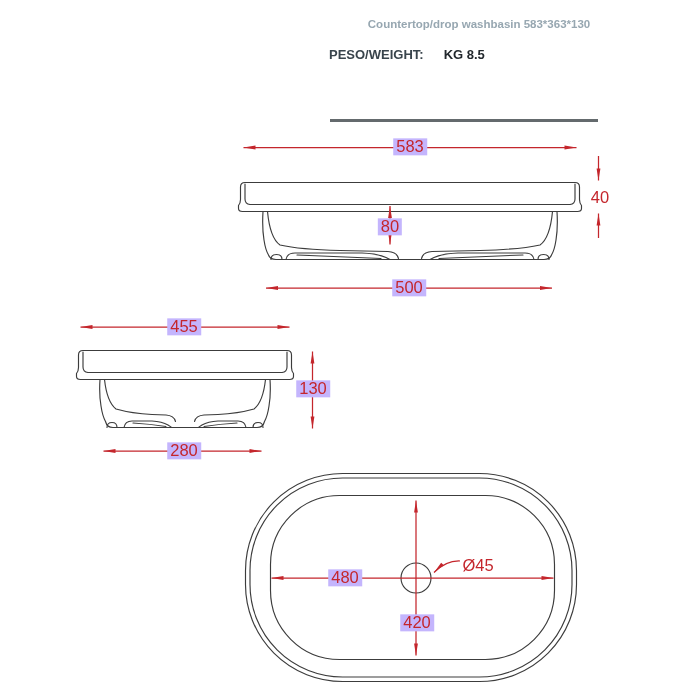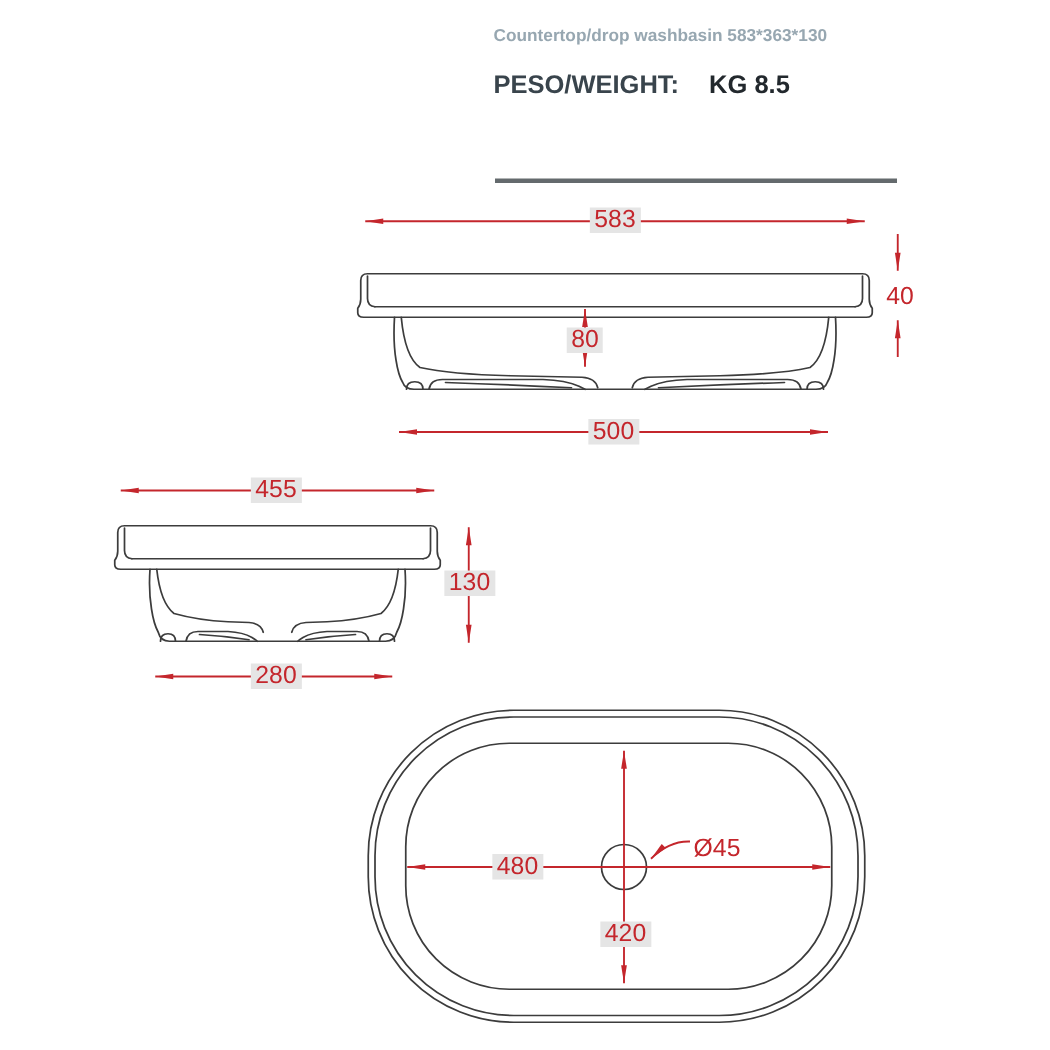--- a/index.html
+++ b/index.html
@@ -7,32 +7,32 @@
     width:700px;height:700px;position:relative;overflow:hidden;
     background:#ffffff;
     font-family:"Liberation Sans", sans-serif;
   }
   
   .header{position:absolute;left:329px;top:17px;width:300px;}
   .title{
     font-size:20px;font-weight:bold;color:#3d4a52;letter-spacing:.2px;line-height:1.1;
   }
   .sub-it{margin-top:5px;font-size:11.5px;font-weight:600;color:#4b5862;line-height:1.15;}
-  .sub-en{margin-top:1px;font-size:11.5px;font-weight:600;color:#97a7b1;line-height:1.15;}
-  .weight-row{margin-top:16px;font-size:17px;font-weight:bold;color:#39444c;}
+  .sub-en{margin-top:1px;font-size:11.5px;font-weight:600;color:#97a7b1;line-height:1.15;text-align:center;}
+  .weight-row{margin-top:16px;font-size:13px;font-weight:bold;color:#39444c;}
   .weight-value{margin-left:20px;color:#22282d;}
   .divider{position:absolute;left:330px;top:119px;width:268px;height:3px;background:#646a6d;}
   
   .sheet-svg{position:absolute;left:0;top:0;}
   .ink{stroke:#3c3c3c;fill:none;stroke-width:1.15;stroke-linejoin:round;stroke-linecap:round;}
   .red{stroke:#c4262c;fill:none;stroke-width:1.25;}
   
   .dim{
     position:absolute;transform:translate(-50%,-50%);
-    font-size:16.5px;color:#c4262c;background:#e5e5e5;
+    font-size:16.5px;color:#c4262c;background:#c4b5fd;
     padding:0 3px;white-space:nowrap;line-height:1.05;
   }
 </style>
 </head>
 <body>
 
 <div class="header">
   <div class="sub-en">Countertop/drop washbasin 583*363*130</div>
   <div class="weight-row">
     <span>PESO/WEIGHT:</span><span class="weight-value">KG 8.5</span>

